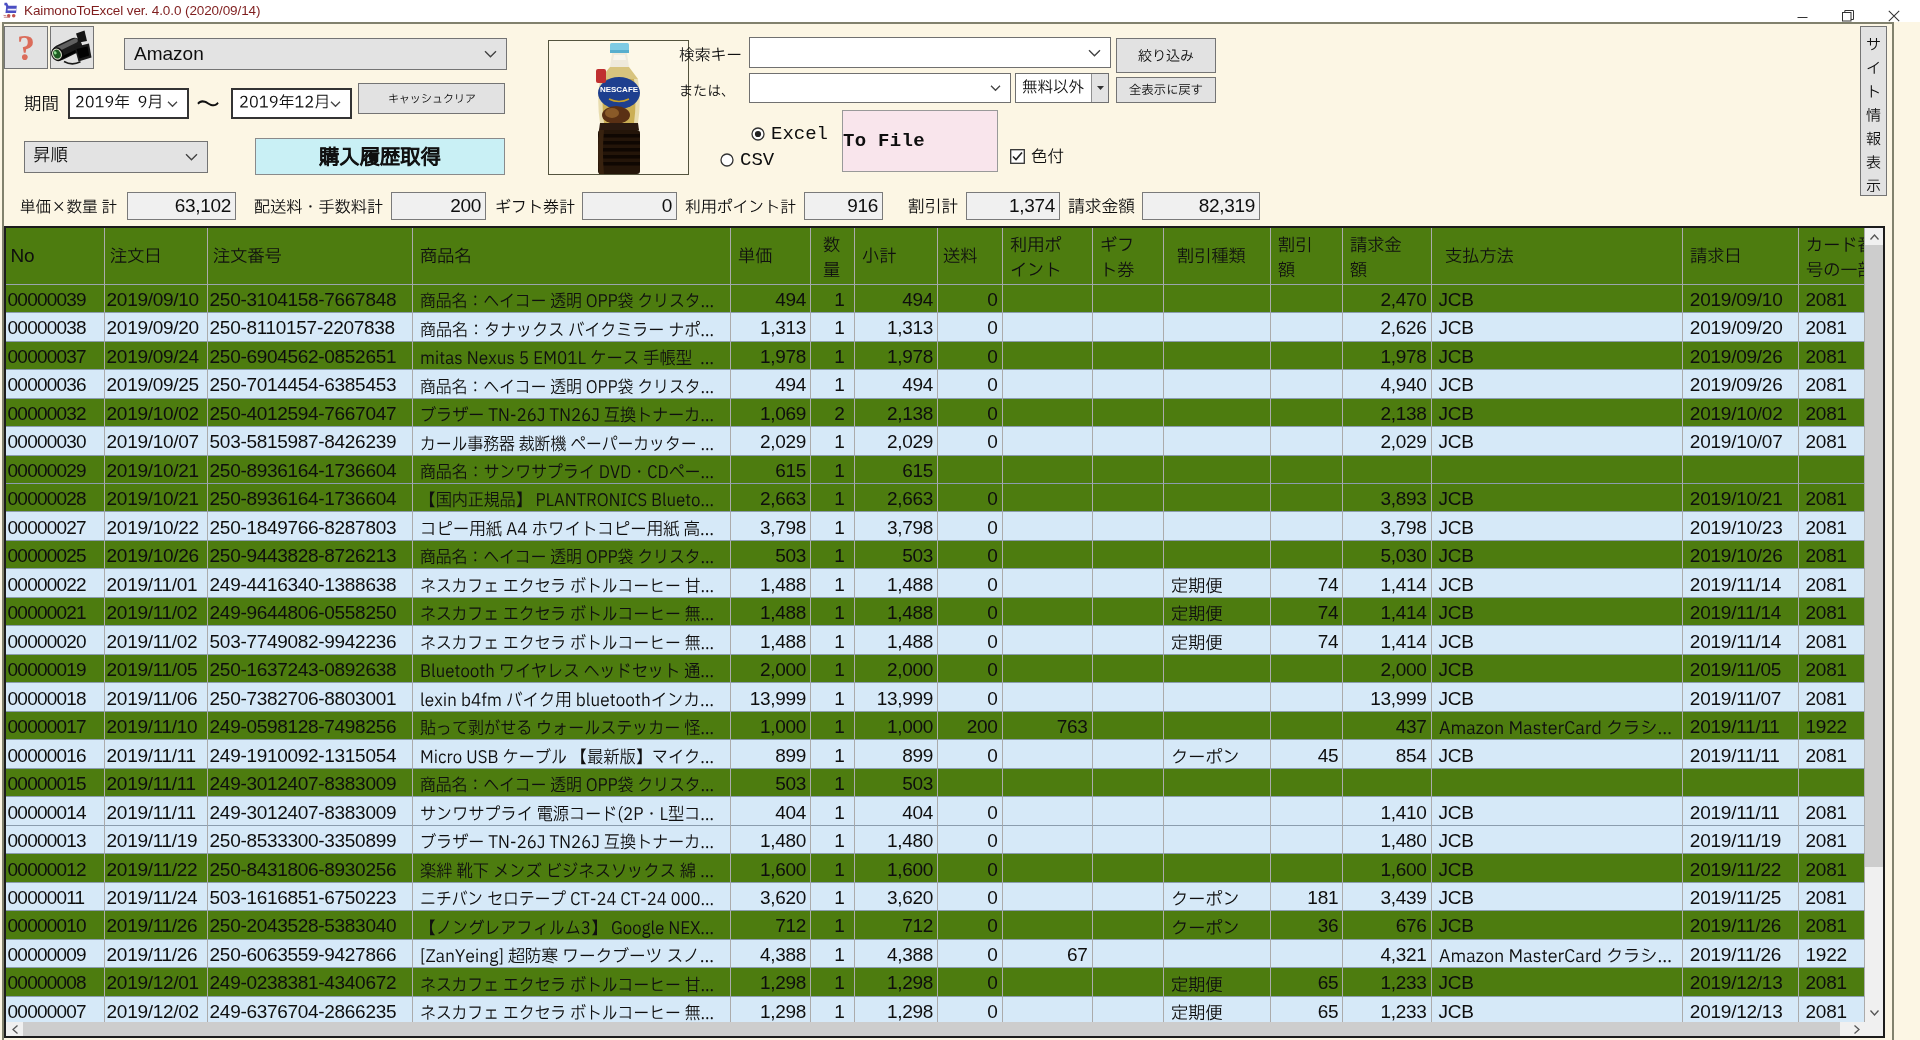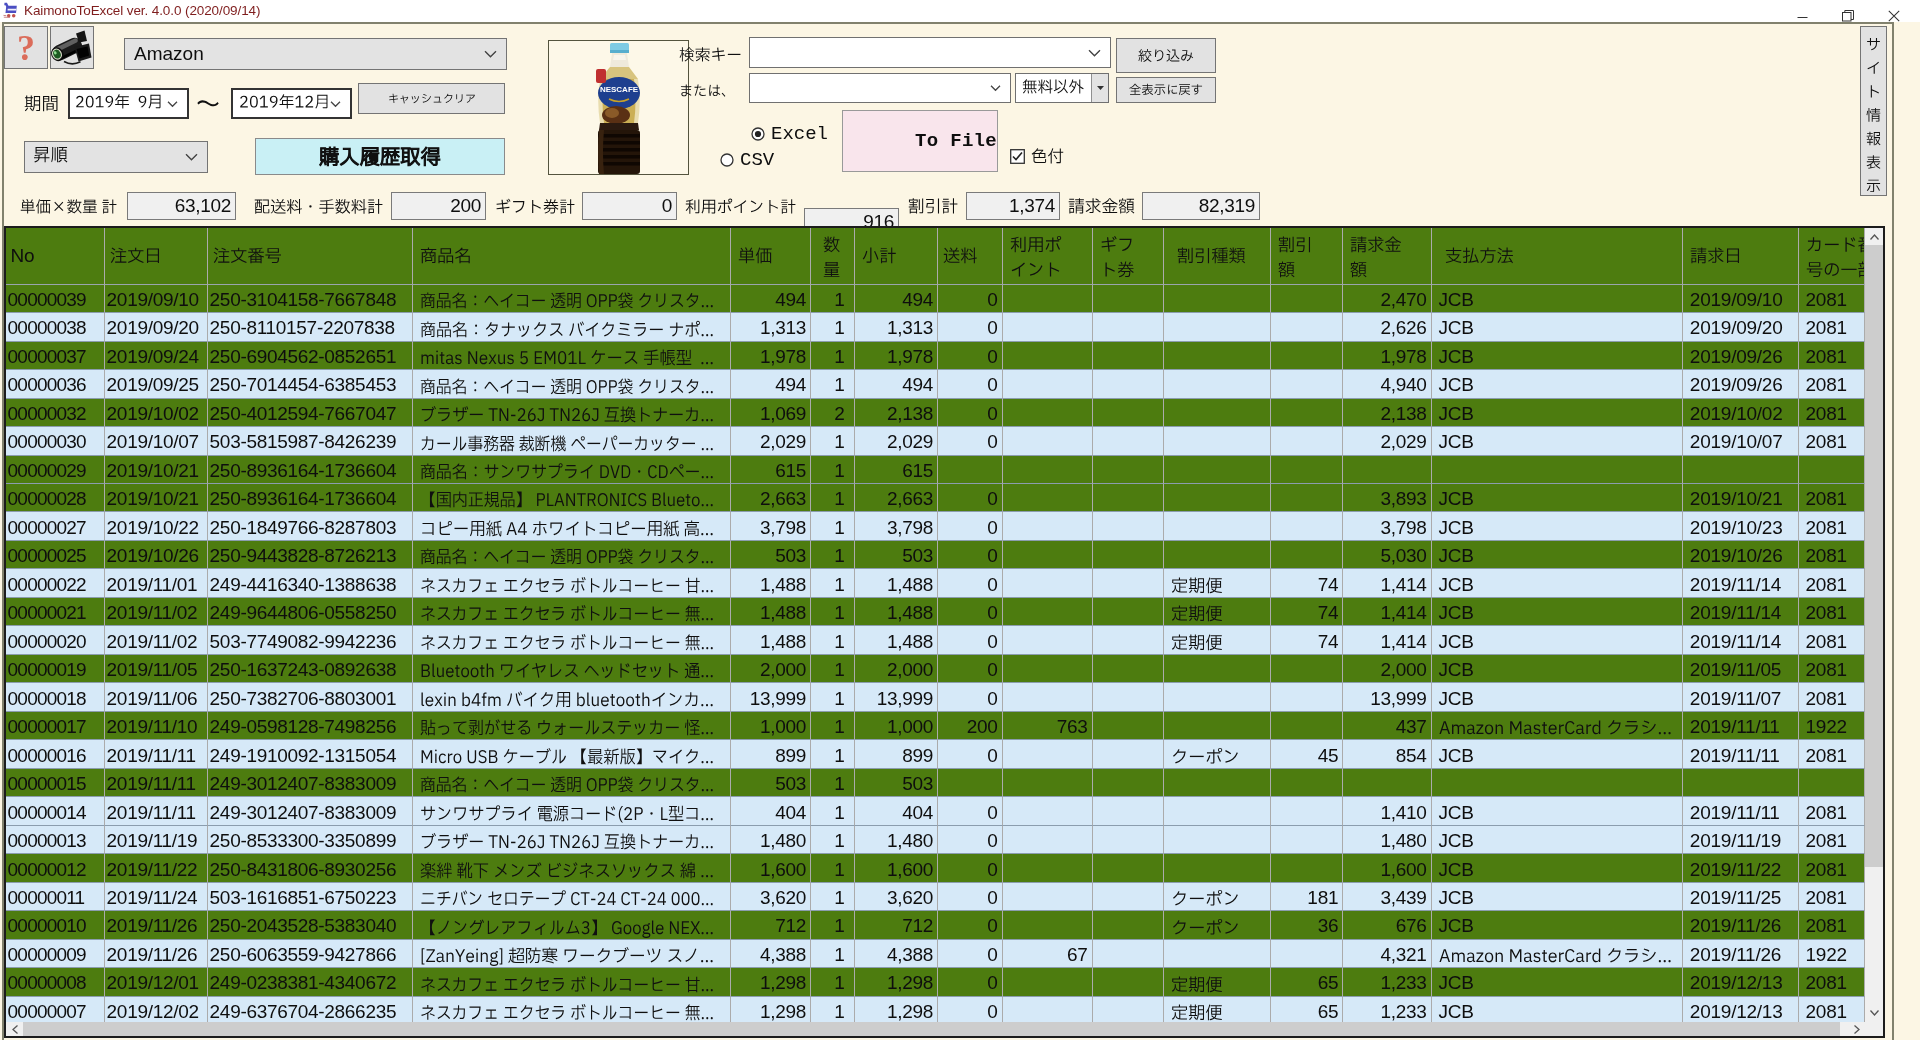--- a/index.html
+++ b/index.html
@@ -517,21 +517,21 @@
       <circle cx="7" cy="7" r="3.1" fill="#222"></circle>
     </svg>
     <span class="mono" style="font-size:19px">Excel</span>
   </div>
 <div class="ab" style="left:720px;top:149px;display:flex;align-items:center;gap:6px">
     <svg width="14" height="14" viewBox="0 0 14 14">
       <circle cx="7" cy="7" r="6" fill="#fff" stroke="#333" stroke-width="1.3"></circle>
     </svg>
     <span class="mono" style="font-size:19px">CSV</span>
   </div>
-<div class="ab" style="left:842px;top:110px;width:156px;height:62px;background:#F9E5EC;border:1px solid #999;display:flex;align-items:center;justify-content:flex-end">
+<div class="ab" style="left:842px;top:110px;width:156px;height:62px;background:#F9E5EC;border:1px solid #999;display:flex;align-items:center;justify-content:flex-start">
     <span class="mono" style="font-weight:bold;font-size:19px;letter-spacing:0.3px">To File</span>
   </div>
 <div class="ab" style="left:1010px;top:145px;display:flex;align-items:center;gap:6px">
     <svg width="15" height="15" viewBox="0 0 15 15">
       <rect x="0.7" y="0.7" width="13.6" height="13.6" fill="#fff" stroke="#333" stroke-width="1.3"></rect>
       <path d="M3 7.5 L6 10.5 L12 3.5" fill="none" stroke="#222" stroke-width="1.6"></path>
     </svg>
     <svg class="j" width="33" height="22" viewBox="0 0 33 22">
       <g transform="matrix(0.016500,0,0,-0.016500,0,17.19)">
         <use href="#qic"></use>
@@ -599,21 +599,21 @@
         <use href="#qgb"></use>
         <use href="#qci" x="1000"></use>
         <use href="#qy" x="2000"></use>
         <use href="#qf" x="3000"></use>
         <use href="#qbn" x="4000"></use>
         <use href="#qbb" x="5000"></use>
         <use href="#qfy" x="6000"></use>
       </g>
     </svg>
   </div>
-<div class="ab fld" style="left:804px;top:208px;width:95px;height:28px">916</div>
+<div class="ab fld" style="left:804px;top:192px;width:79px;height:28px">916</div>
 <div class="ab" style="left:908px;top:192px;height:28px;display:flex;align-items:center">
     <svg class="j" width="50" height="22" viewBox="0 0 50 22">
       <g transform="matrix(0.016667,0,0,-0.016667,0,17.25)">
         <use href="#qge"></use>
         <use href="#qgf" x="1000"></use>
         <use href="#qfy" x="2000"></use>
       </g>
     </svg>
   </div>
 <div class="ab fld" style="left:966px;top:192px;width:94px;height:28px">1,374</div>

